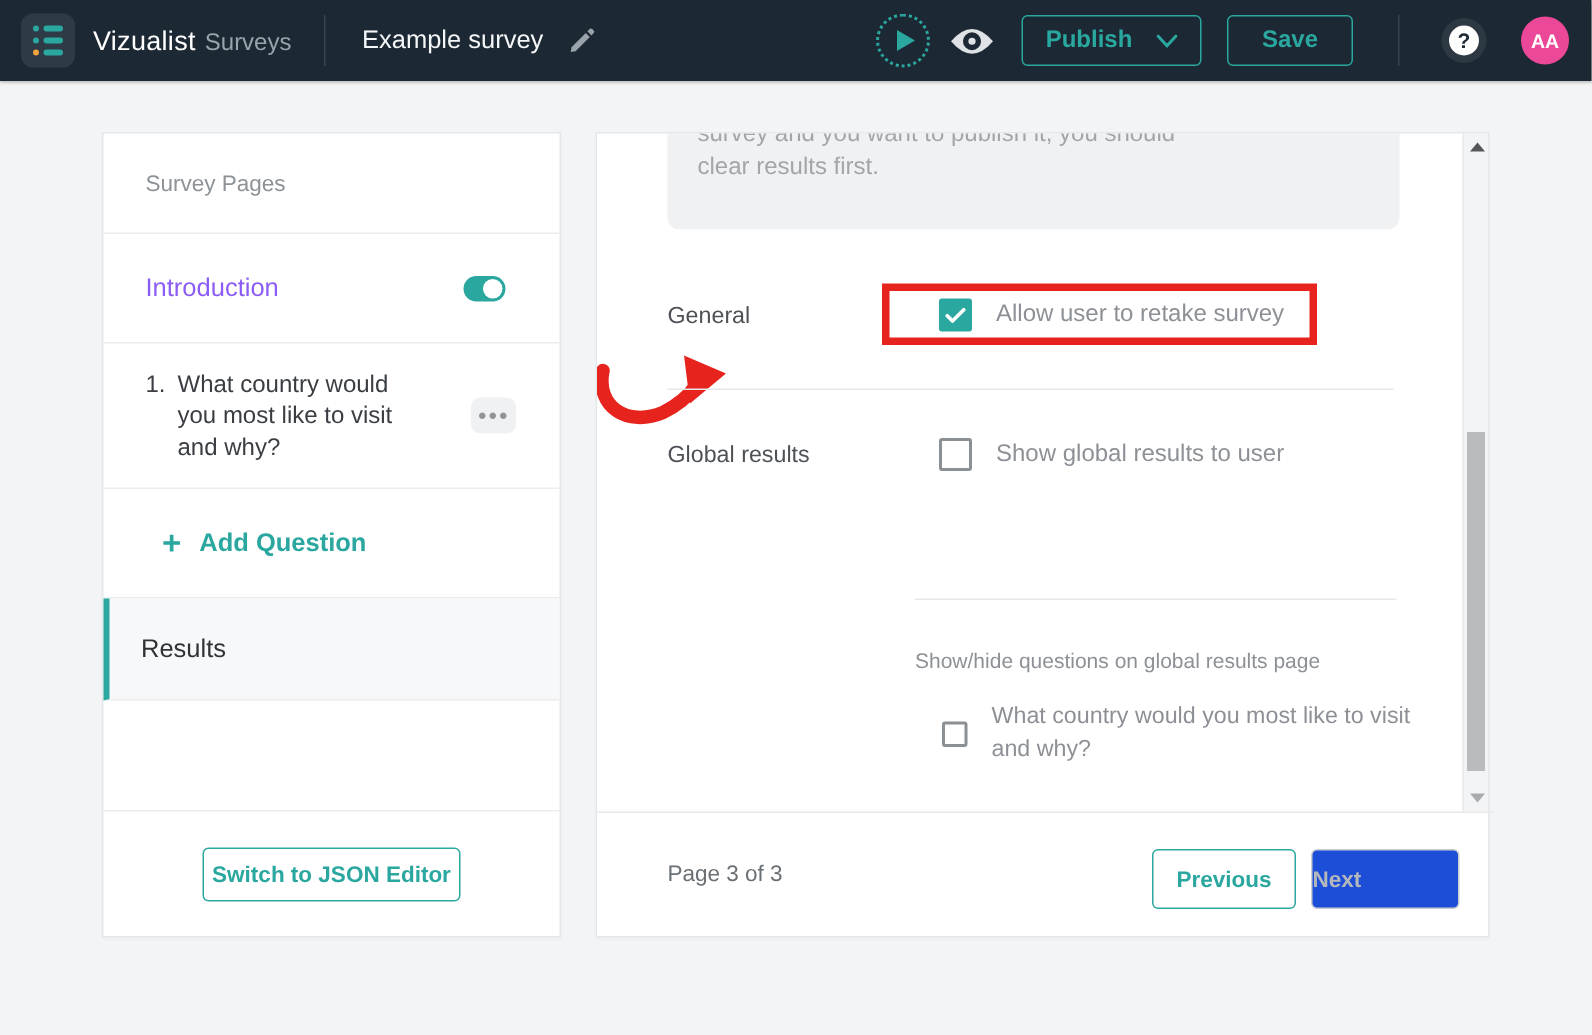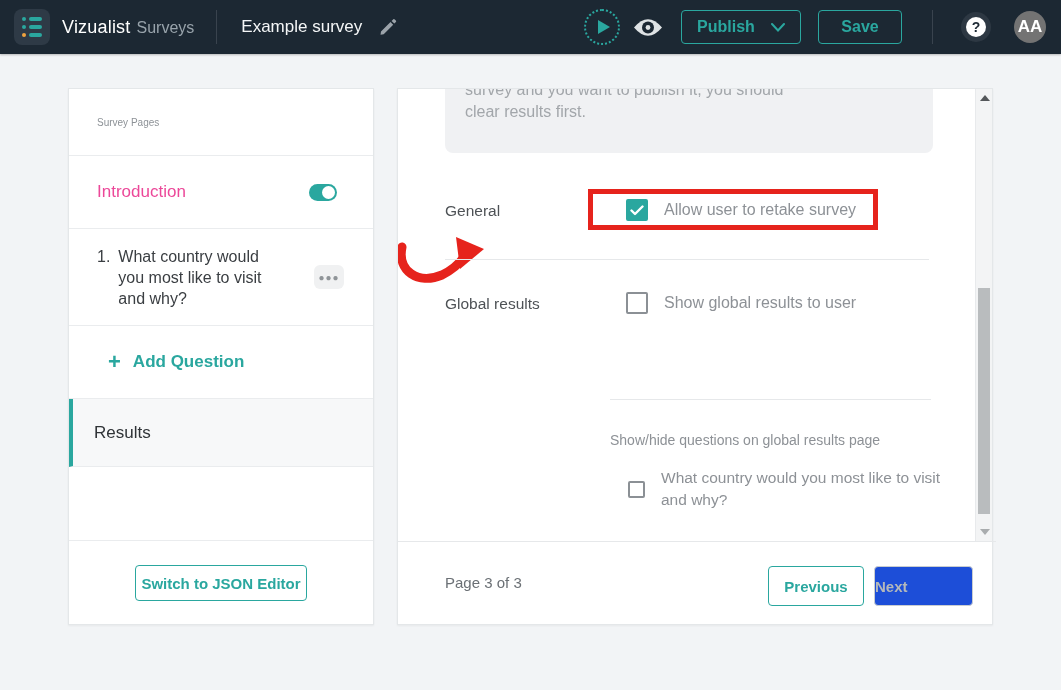--- a/index.html
+++ b/index.html
@@ -55,39 +55,39 @@
   .help-btn {
     width:30px; height:30px; border-radius:50%; background:#2d3843;
     display:flex; align-items:center; justify-content:center; cursor:pointer; margin-right:23px;
   }
   .help-inner {
     width:20px; height:20px; border-radius:50%; background:#ffffff;
     color:#1c2833; font-size:14px; font-weight:bold;
     display:flex; align-items:center; justify-content:center;
   }
   .avatar {
-    width:32px; height:32px; border-radius:50%; background:#737373;
-    color:#ffffff; font-size:17px; font-weight:bold;
+    width:32px; height:32px; border-radius:50%; background:#ec4899;
+    color:#ffffff; font-size:13px; font-weight:bold;
     display:flex; align-items:center; justify-content:center; cursor:pointer; margin-right:15px;
   }
 
   
   .card {
     position:absolute; background:#ffffff; border:1px solid #e4e7e9;
     box-shadow:0 1px 2px rgba(0,0,0,.05);
   }
   .sidebar-card { left:68px; top:88px; width:306px; height:537px; }
   .settings-card { left:397px; top:88px; width:596px; height:537px; }
 
   
   .s-row { border-bottom:1px solid #eaecee; position:relative; }
   .row-pages { height:67px; display:flex; align-items:center; }
-  .row-pages span { color:#8d9297; font-size:10px; margin-left:28px; }
+  .row-pages span { color:#8d9297; font-size:15px; margin-left:28px; }
   .row-intro { height:73px; display:flex; align-items:center; }
-  .row-intro .lbl { color:#ec4899; font-size:17px; margin-left:28px; }
+  .row-intro .lbl { color:#8b5cf6; font-size:17px; margin-left:28px; }
   .toggle {
     position:absolute; right:36px; top:28px; width:28px; height:17px;
     border-radius:9px; background:#2aa79f; cursor:pointer;
   }
   .toggle-knob { position:absolute; right:2px; top:2px; width:13px; height:13px; border-radius:50%; background:#fff; }
   .row-question { height:97px; display:flex; align-items:center; }
   .q-text { display:flex; margin-left:28px; width:190px; color:#3a3e42; font-size:16px; line-height:21px; }
   .q-num { margin-right:8px; }
   .ellipsis-btn {
     position:absolute; right:29px; top:36px; width:30px; height:24px;

